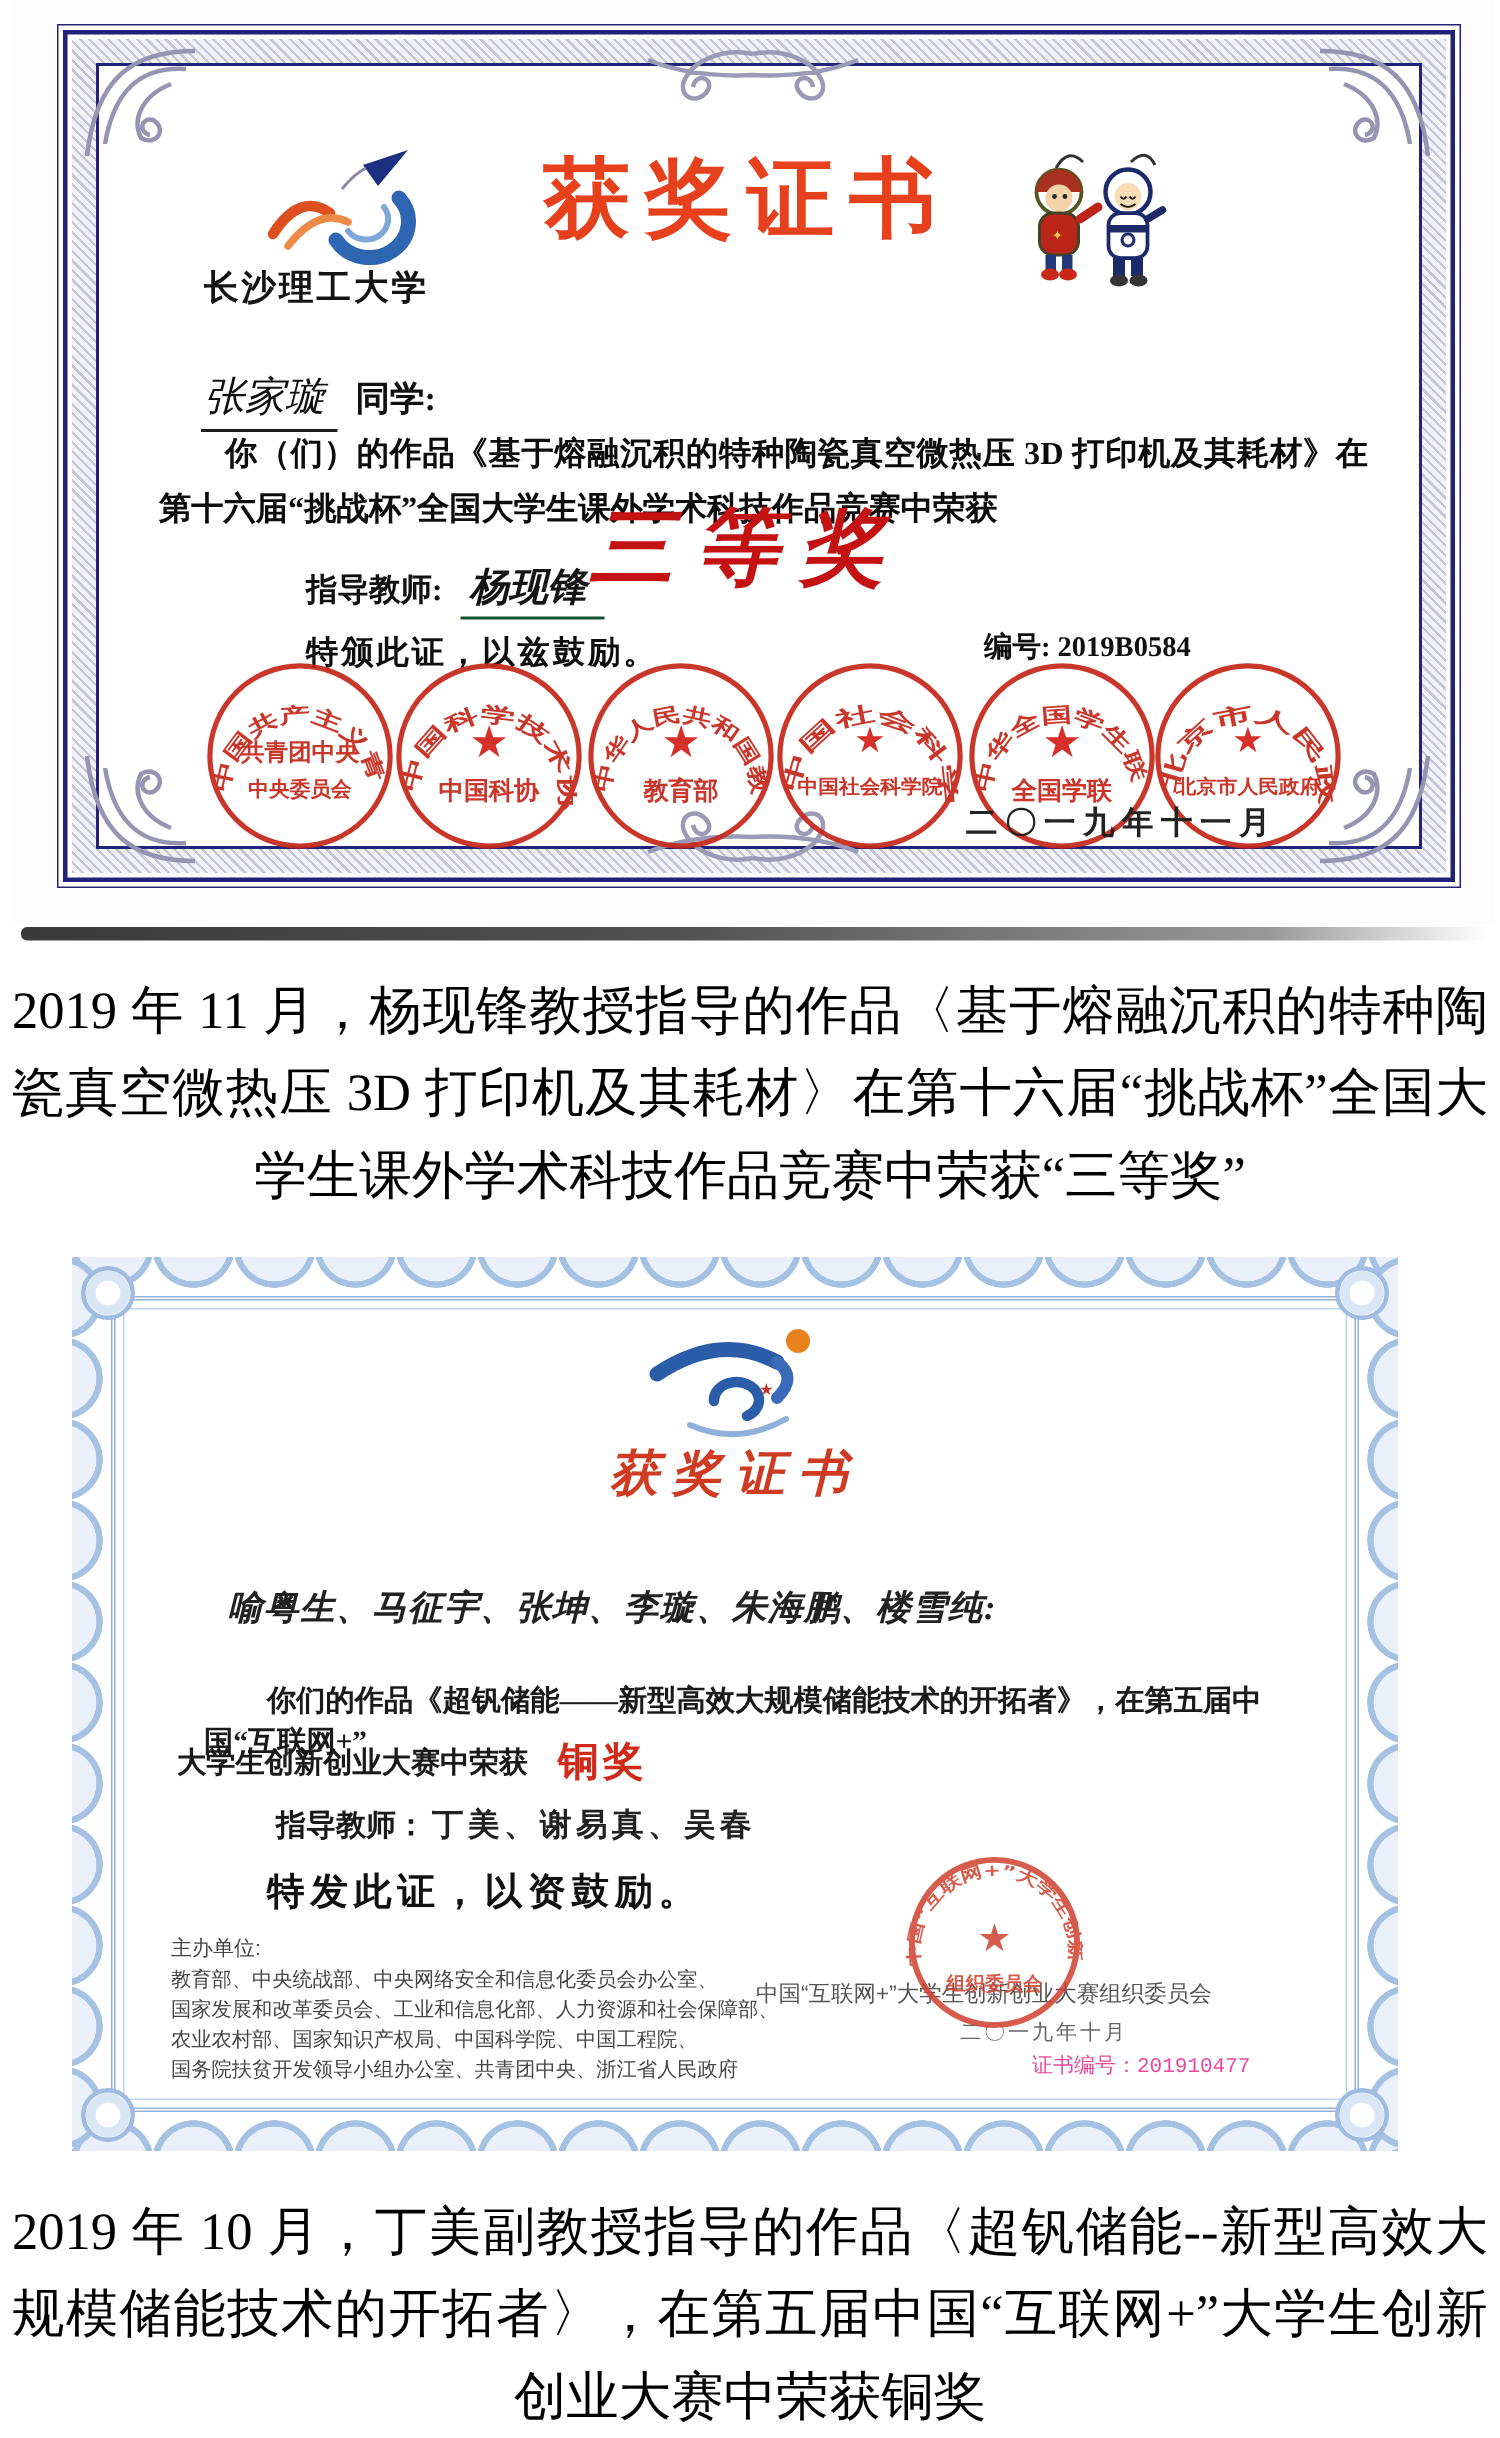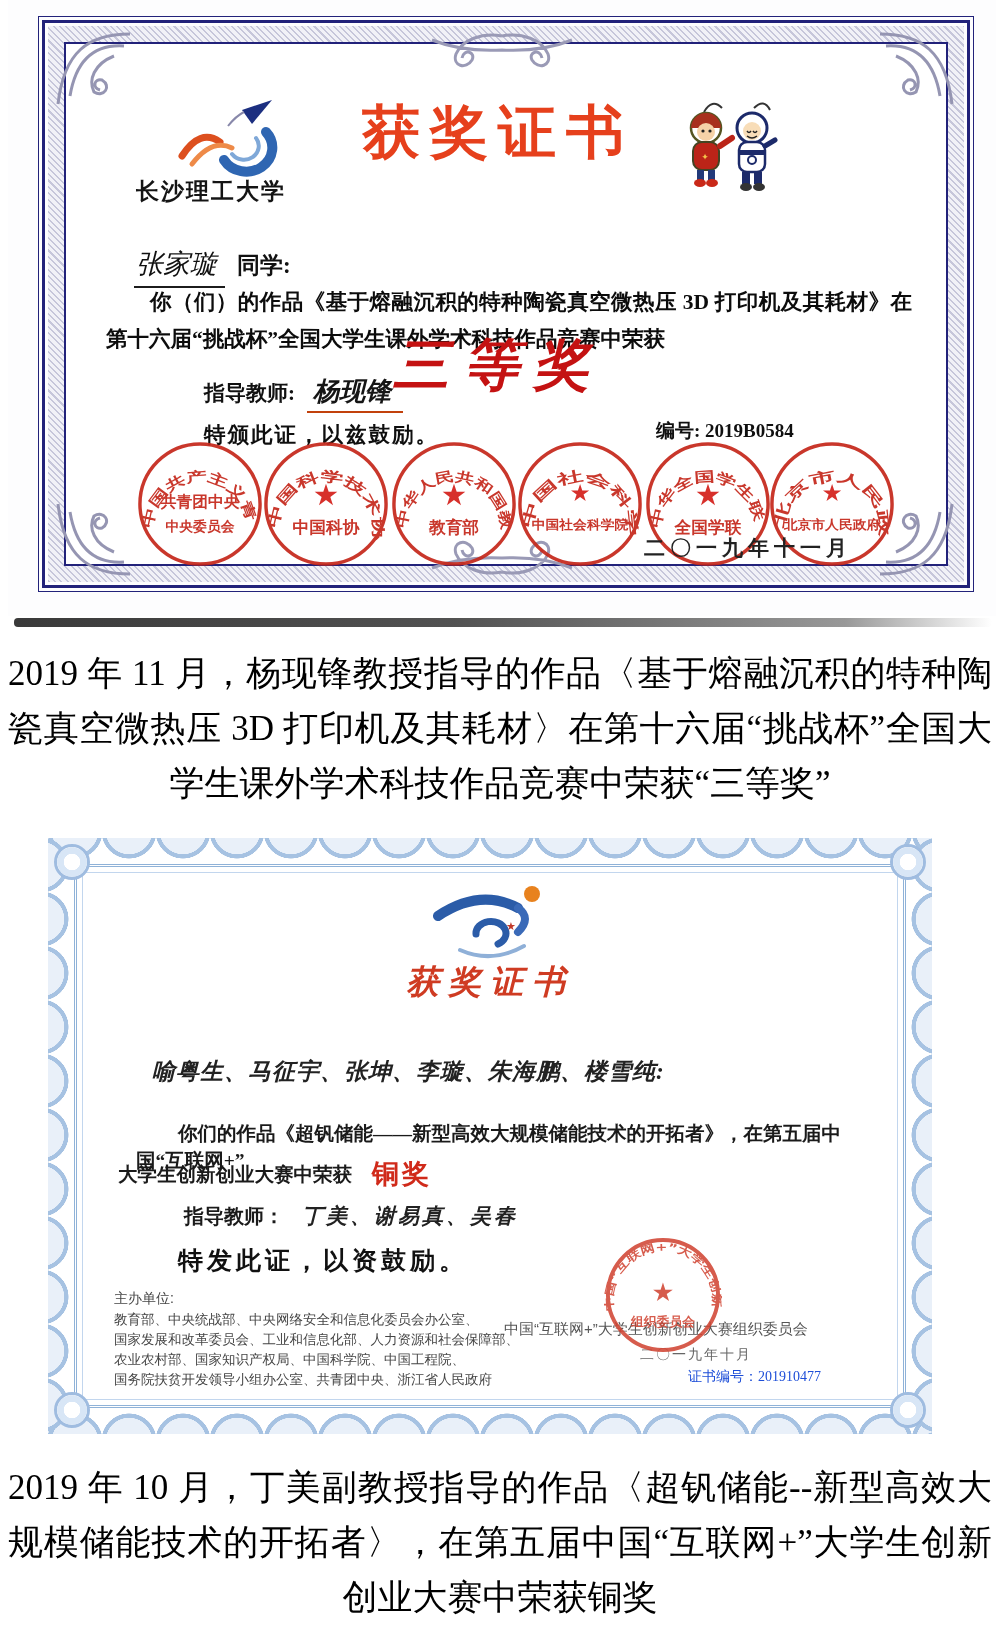--- a/index.html
+++ b/index.html
@@ -29,21 +29,21 @@
   .c1-name-ul{font-size:27px;font-style:italic;font-weight:400;color:#101010;
     border-bottom:2px solid #1c1c1c;padding:0 8px 4px 2px;}
   .c1-suffix{font-size:23px;font-weight:700;margin-left:12px;color:#111;}
   .c1-body{left:98px;top:284px;width:806px;font-size:21.5px;font-weight:700;line-height:37px;
     text-indent:44px;color:#0c0c0c;text-align:justify;z-index:3;}
   .c1-award{left:310px;top:328px;width:360px;text-align:center;font-size:56px;color:#c41212;
     font-weight:bold;font-style:italic;letter-spacing:14px;z-index:3;}
   .c1-advisor{left:196px;top:374px;display:flex;align-items:baseline;z-index:3;text-align:right;}
   .c1-advisor-label{font-size:21px;font-weight:700;color:#111;}
   .c1-advisor-name{font-size:26px;font-style:italic;font-weight:600;color:#151515;
-    border-bottom:2px solid #c2410c;margin-left:12px;padding:0 12px 2px 6px;}
+    border-bottom:2px solid #14532d;margin-left:12px;padding:0 12px 2px 6px;}
   .c1-issue{left:196px;top:420px;font-size:21.5px;font-weight:700;color:#0e0e0e;letter-spacing:2px;z-index:3;}
   .c1-serial{left:648px;top:418px;font-size:19px;font-weight:700;color:#101010;z-index:3;}
   .c1-seal{top:440px;width:128px;height:128px;z-index:4;opacity:.93;}
   .c1-date{left:636px;top:534px;font-size:21px;color:#222;font-weight:600;letter-spacing:5px;z-index:5;}
   .seal-ring{fill:rgba(255,255,255,0);stroke:#c5281c;stroke-width:3.5;}
   .seal-arc-text{fill:#c5281c;font-size:14px;font-weight:700;font-family:"DejaVu Sans",sans-serif;}
   .seal-emblem{fill:#d4211c;text-anchor:middle;}
   .seal-center{fill:#c5281c;font-weight:700;text-anchor:middle;font-family:"DejaVu Sans",sans-serif;}
   #scan-shadow{left:14px;top:618px;width:978px;height:9px;border-radius:4px;opacity:.88;
     background:linear-gradient(90deg,#1f1f1f 0%,#3a3a3a 45%,#8a8a8a 85%,rgba(200,200,200,0) 100%);}
@@ -78,34 +78,34 @@
     font-weight:bold;font-style:italic;letter-spacing:9px;font-family:"DejaVu Serif",serif;z-index:3;}
   .c2-names{left:104px;top:218px;font-size:23px;font-style:italic;font-weight:600;color:#222;
     letter-spacing:1px;z-index:3;}
   .c2-body1{left:88px;top:282px;width:722px;font-size:19.5px;font-weight:700;color:#1a1a1a;
     text-indent:42px;z-index:3;}
   .c2-body2{left:70px;top:318px;display:flex;align-items:center;z-index:3;}
   .c2-body2-text{font-size:19.5px;font-weight:700;color:#1a1a1a;}
   .c2-award{font-size:27px;color:#d02a1a;font-weight:800;margin-left:20px;letter-spacing:3px;}
   .c2-advisor{left:136px;top:364px;display:flex;align-items:baseline;z-index:3;}
   .c2-advisor-label{font-size:20px;font-weight:700;color:#1a1a1a;}
-  .c2-advisor-names{font-size:21px;font-style:italic;font-weight:600;color:#222;margin-left:18px;letter-spacing:3px;}
+  .c2-advisor-names{font-size:21px;font-weight:600;color:#222;margin-left:4px;letter-spacing:3px;}
   .c2-issue{left:130px;top:406px;font-size:25px;font-weight:800;letter-spacing:4px;color:#111;z-index:3;}
   .c2-org-label{left:66px;top:452px;font-size:14px;color:#454545;
     font-family:"Liberation Sans",sans-serif;z-index:3;}
   .c2-orgs{left:66px;top:472px;font-size:13.5px;line-height:20px;color:#454545;
     font-family:"Liberation Sans",sans-serif;z-index:3;}
   .c2-orgs span{display:block;}
   .c2-committee{left:456px;top:482px;width:436px;font-size:15px;color:#555;
     font-family:"Liberation Sans",sans-serif;z-index:3;}
   .c2-date{left:592px;top:508px;font-size:14px;color:#666;letter-spacing:2px;
     font-family:"Liberation Sans",sans-serif;z-index:3;}
   .c2-seal{left:556px;top:398px;width:118px;height:118px;z-index:4;opacity:.85;}
-  .c2-serial{left:640px;top:530px;font-size:14px;color:#1d4ed8;
-    font-family:Liberation Serif, serif;z-index:5;}
+  .c2-serial{left:640px;top:530px;font-size:14px;color:#ec4899;
+    font-family:Liberation Mono, monospace;z-index:5;}
 </style>
 </head>
 <body>
 
 <div class="abs" id="photo1">
   <div class="abs c1-l1"></div>
   <div class="abs c1-l2"></div>
   <div class="abs c1-band"></div>
   <div class="abs c1-l3"></div>
 

